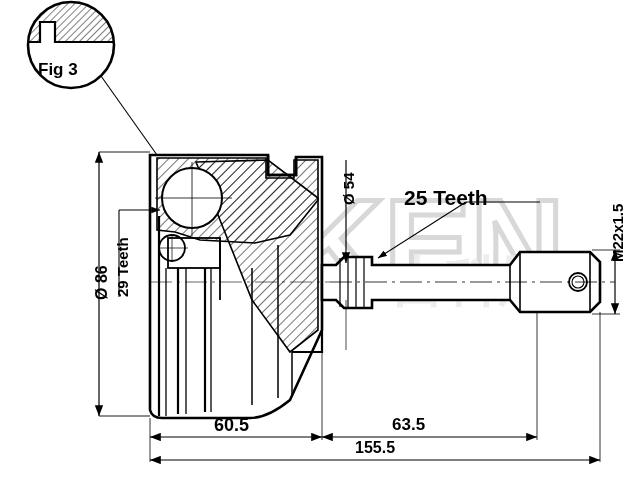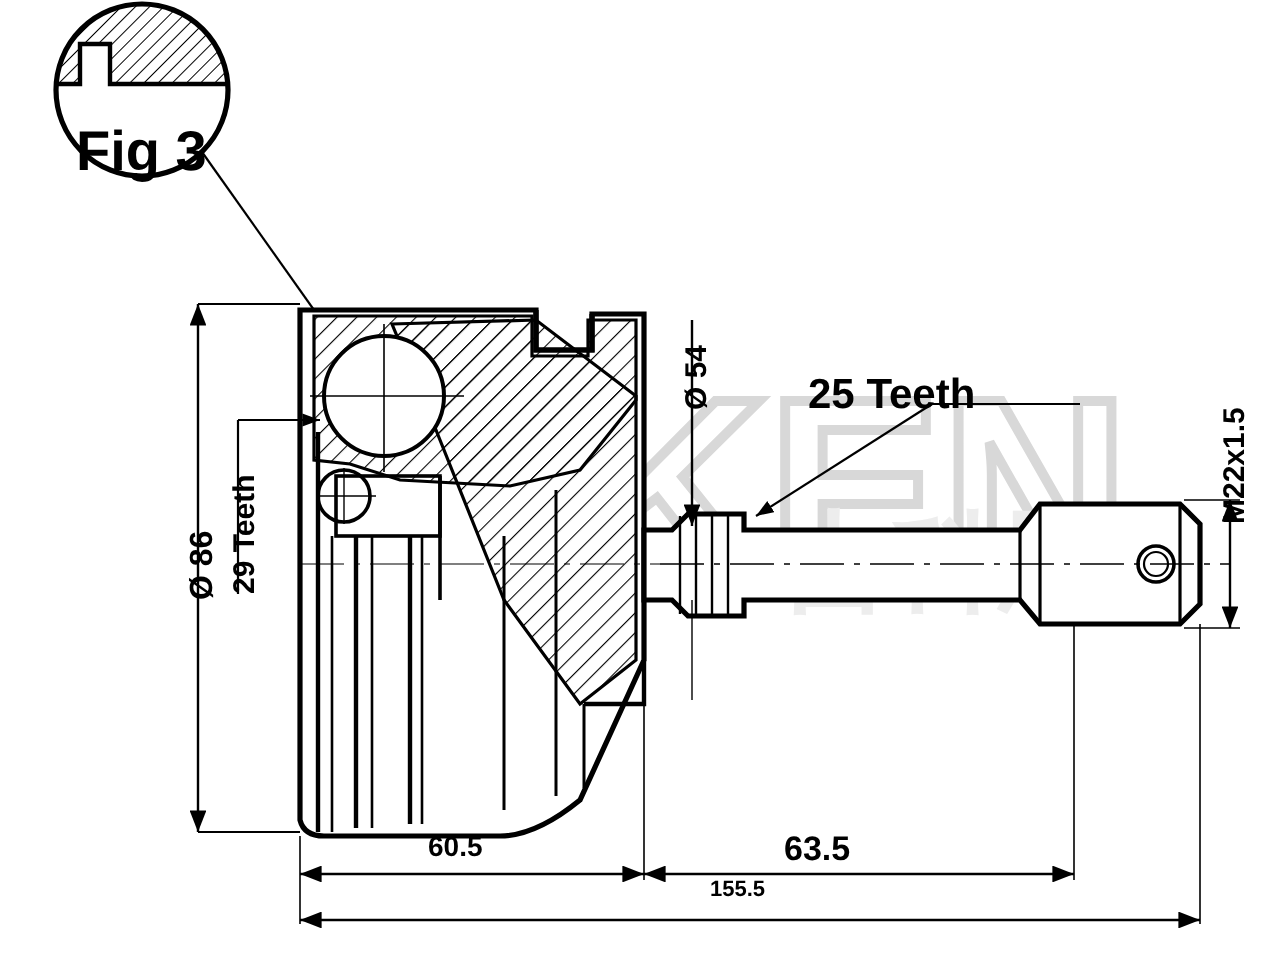--- a/index.html
+++ b/index.html
@@ -154,31 +154,31 @@
       <line x1="537" y1="312" x2="537" y2="440" stroke="#000" stroke-width="0.8"></line>
 
       <line x1="150" y1="437" x2="322" y2="437" stroke="#000" stroke-width="1.2" marker-start="url(#arL)" marker-end="url(#ar)"></line>
 
       <line x1="322" y1="437" x2="537" y2="437" stroke="#000" stroke-width="1.2" marker-start="url(#arL)" marker-end="url(#ar)"></line>
 
       <line x1="150" y1="460" x2="600" y2="460" stroke="#000" stroke-width="1.2" marker-start="url(#arL)" marker-end="url(#ar)"></line>
     </g>
   </svg>
 
-  <div class="lbl" style="left:38px;top:60px;font-size:28px;">Fig 3</div>
+  <div class="lbl" style="left:38px;top:60px;font-size:17px;">Fig 3</div>
 
   <div class="lbl vert" style="left:93px;top:300px;font-size:16px;transform:rotate(-90deg);">Ø 86</div>
 
   <div class="lbl vert" style="left:114px;top:297px;font-size:15px;transform:rotate(-90deg);">29 Teeth</div>
 
   <div class="lbl vert" style="left:340px;top:205px;font-size:15px;transform:rotate(-90deg);">Ø 54</div>
 
   <div class="lbl" style="left:404px;top:186px;font-size:21px;">25 Teeth</div>
 
   <div class="lbl vert" style="left:609px;top:262px;font-size:15px;transform:rotate(-90deg);">M22x1.5</div>
 
-  <div class="lbl" style="left:214px;top:415px;font-size:14px;">60.5</div>
+  <div class="lbl" style="left:214px;top:415px;font-size:18px;">60.5</div>
 
   <div class="lbl" style="left:392px;top:415px;font-size:17px;">63.5</div>
 
-  <div class="lbl" style="left:355px;top:439px;font-size:11px;">155.5</div>
+  <div class="lbl" style="left:355px;top:439px;font-size:16px;">155.5</div>
 
 </div>
 
 </body></html>

